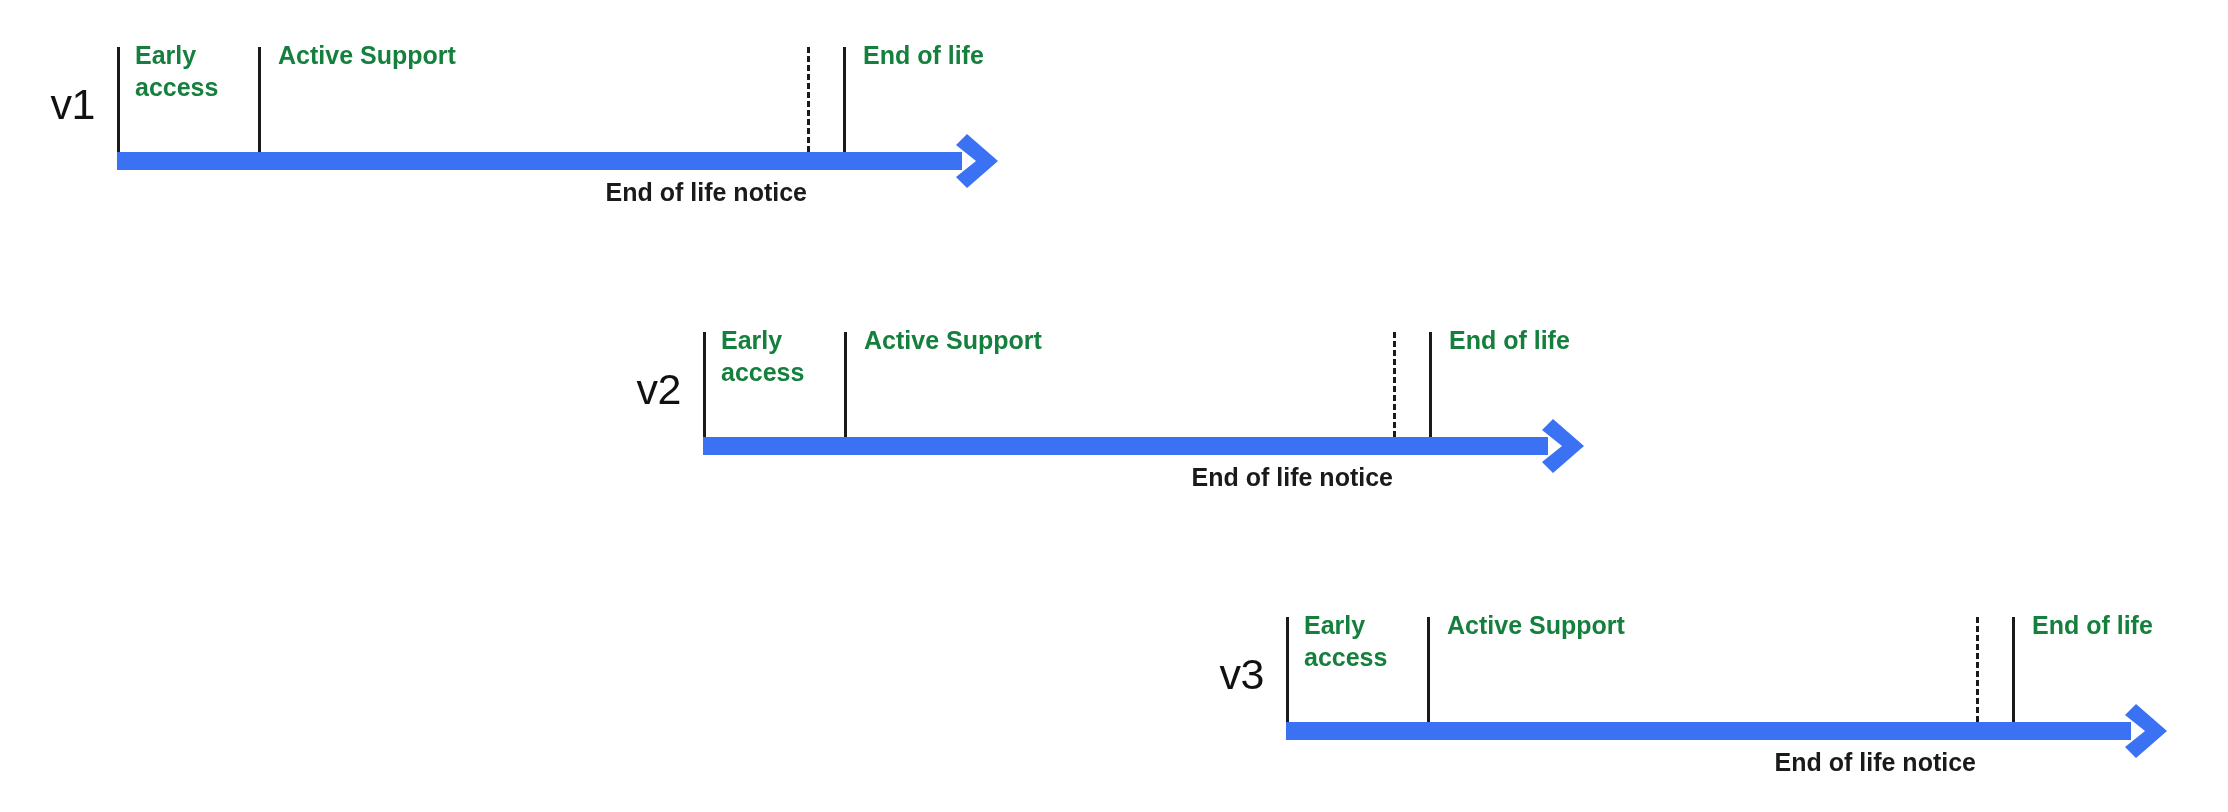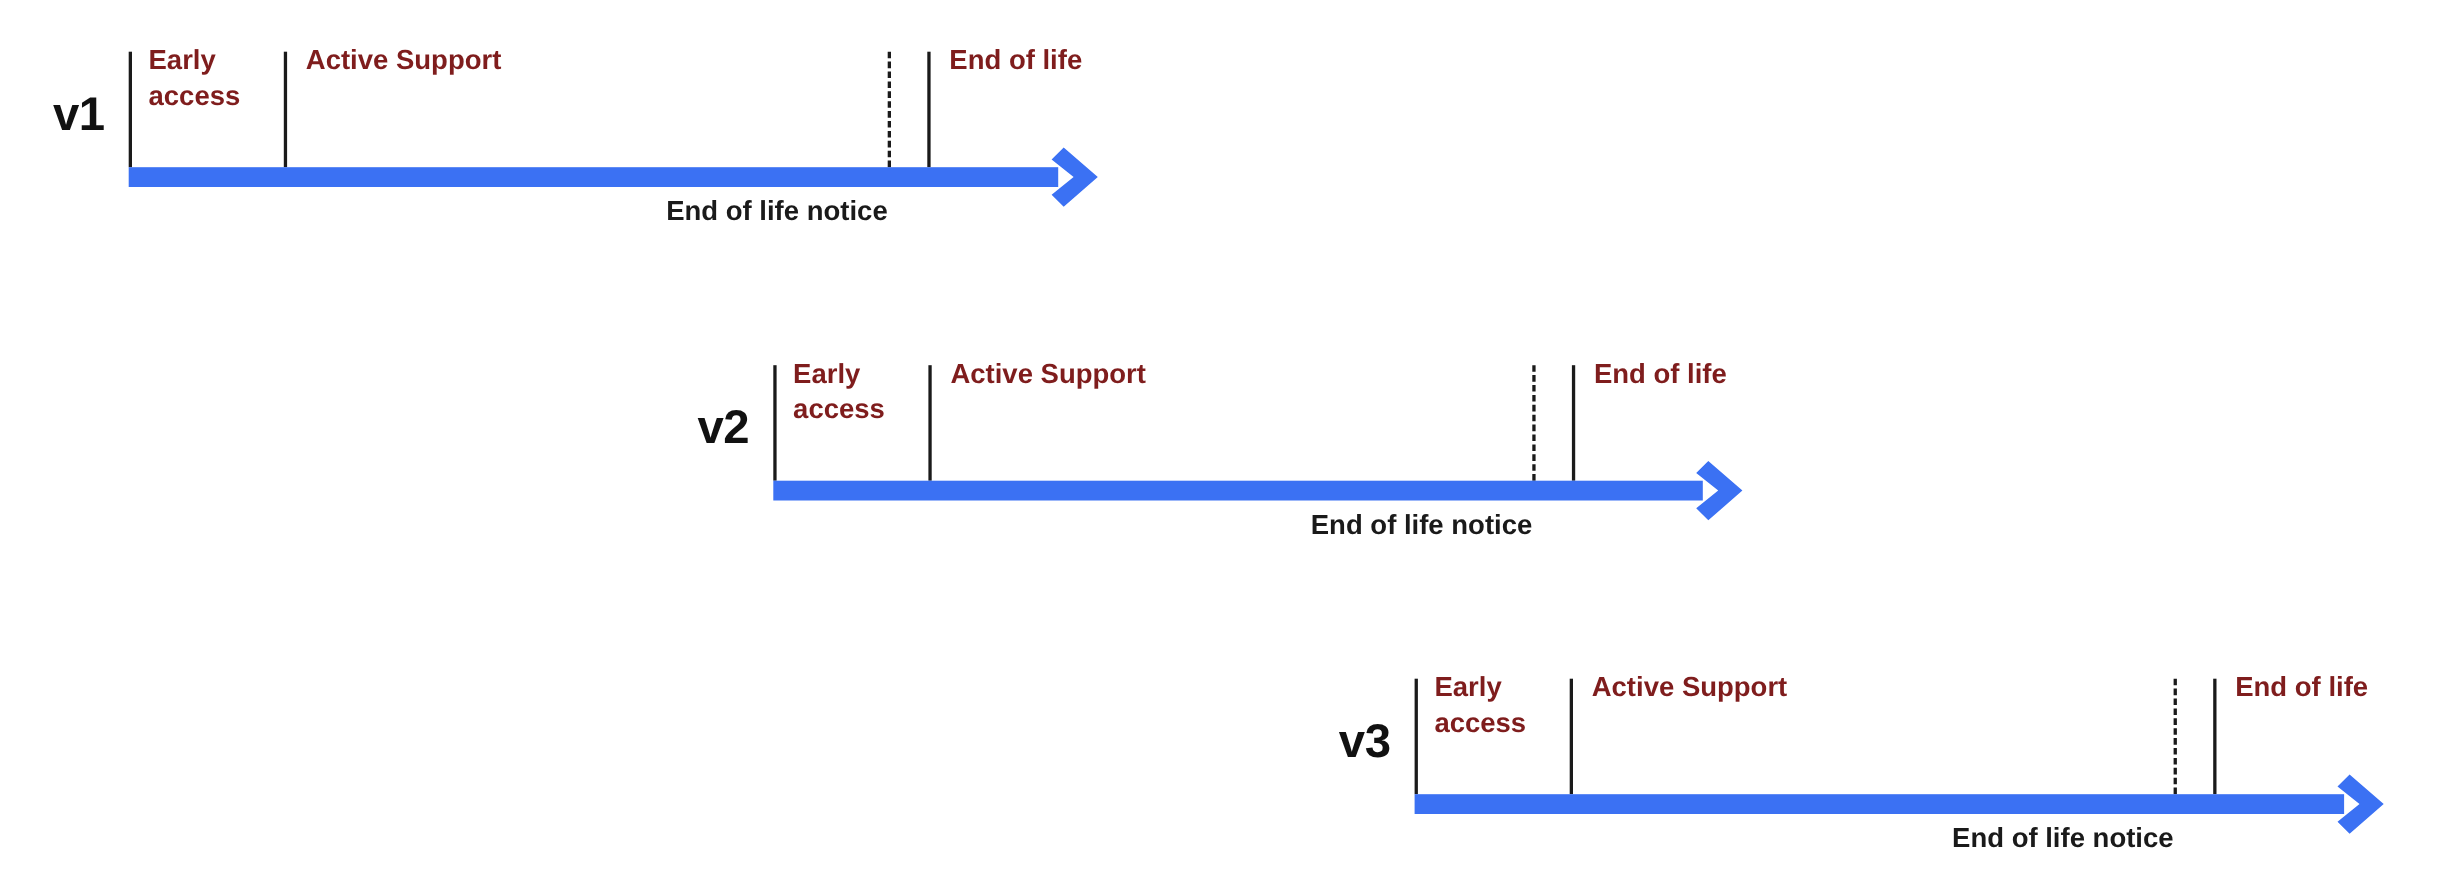--- a/index.html
+++ b/index.html
@@ -31,21 +31,21 @@
     height: 200px;
   }
 
   
   .version-label {
     position: absolute;
     right: 100%;
     top: 58px;
     margin-right: 22px;
     font-size: 43px;
-    font-weight: bold;
+    font-weight: normal;
     line-height: 1;
     letter-spacing: -0.5px;
     color: #111111;
     white-space: nowrap;
   }
 
   
   .phase-divider {
     position: absolute;
     top: 22px;
@@ -63,21 +63,21 @@
     border-left: 3px dashed #1a1a1a;
   }
 
   
   .phase-label {
     position: absolute;
     top: 14px;
     font-size: 25px;
     font-weight: bold;
     line-height: 32px;
-    color: #7f1d1d;
+    color: #15803d;
     white-space: pre-line;
   }
 
   
   .arrow-shaft {
     position: absolute;
     top: 127px;
     height: 18px;
     background: #3b71f3;
   }

